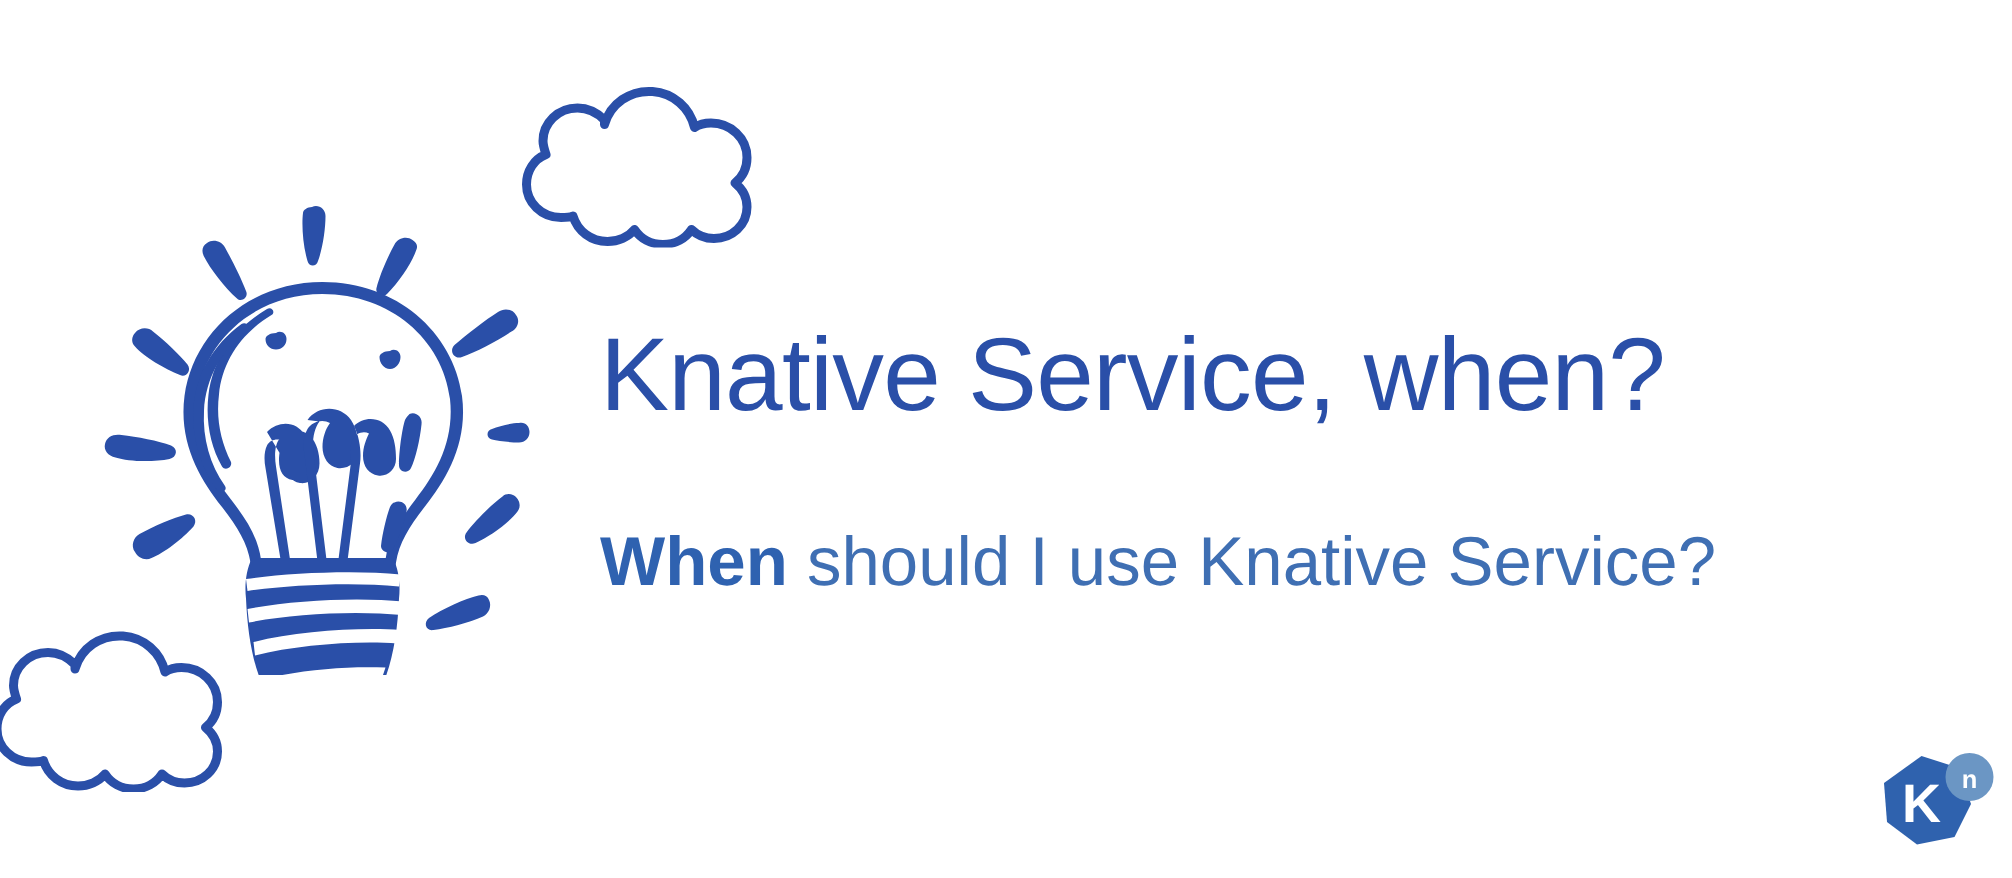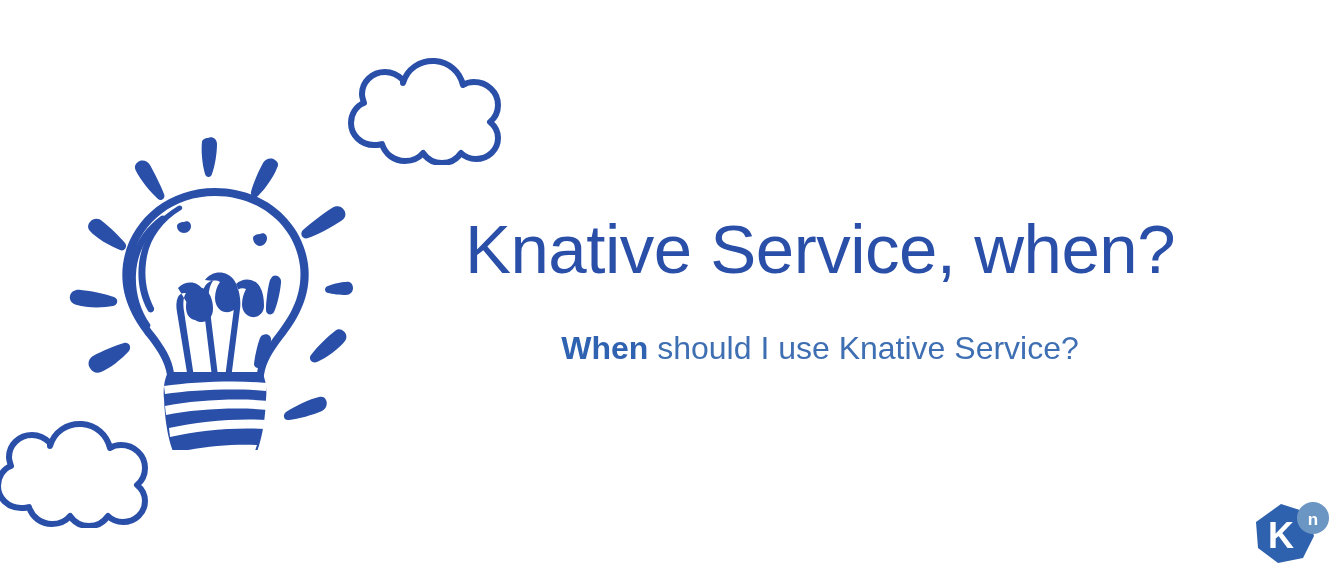--- a/index.html
+++ b/index.html
@@ -26,33 +26,32 @@
   #bulb-art   { left: 60px;  top: 110px; width: 310px; height: 340px; }
   #cloud-top  { left: 345px; top: 55px;  width: 160px; height: 110px; }
   #cloud-bot  { left: -8px;  top: 418px; width: 160px; height: 110px; }
 
   
   #text-block {
     position: absolute;
     left: 400px;
     top: 215px;
     width: 840px;
-    text-align: center;
   }
   #page-title {
     font-size: 69px;
     line-height: 1.0;
     font-weight: 400;
     color: #2A4FA8;
     letter-spacing: -0.5px;
     white-space: nowrap;
   }
   #subtitle {
-    margin-top: 40px;
-    font-size: 32px;
+    margin-top: 56px;
+    font-size: 46px;
     line-height: 1.52;
     font-weight: 400;
     color: #3F6FB3;
   }
   .subtitle-line {
     display: block;
     white-space: nowrap;
   }
   .em {
     font-weight: 700;

